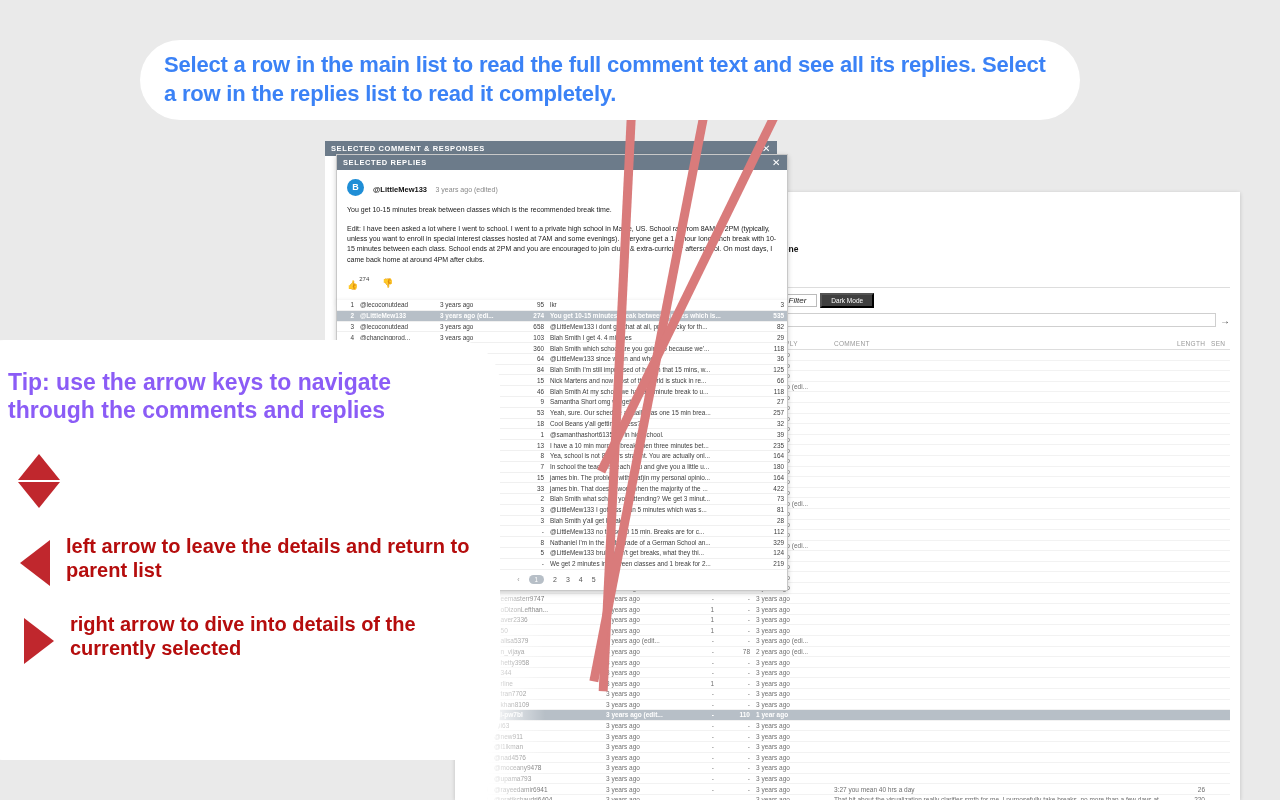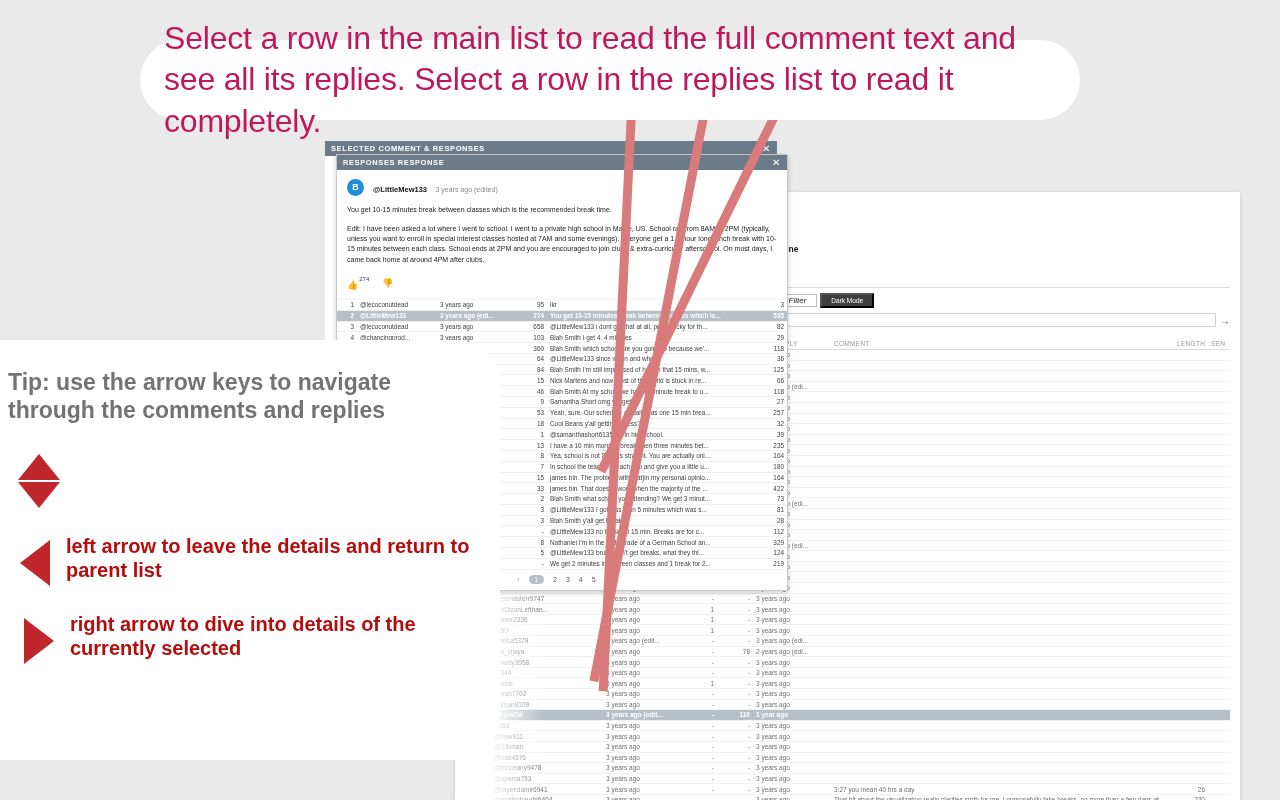--- a/index.html
+++ b/index.html
@@ -141,28 +141,28 @@
   .pn { cursor: pointer; }
   .pn.active { background: #b7bfc7; color: #fff; border-radius: 7px; padding: 1px 6px; font-size: 6.3px; }
   .pchev { color: #999; }
 
   
   #callout-top {
     position: absolute; left: 140px; top: 40px; width: 940px; height: 80px;
     background: #fff; border-radius: 40px; z-index: 30;
     display: flex; align-items: center; padding: 0 24px;
   }
-  #callout-top p { color: #be185d; font-weight: normal; font-size: 32px; line-height: 1.3;
+  #callout-top p { color: #3b82f6; font-weight: bold; font-size: 22px; line-height: 1.3;
                    font-stretch: condensed; letter-spacing: -.2px; }
 
   #callout-left {
     position: absolute; left: -40px; top: 340px; width: 540px; height: 420px;
     background: #fff; border-radius: 44px; z-index: 30; padding: 28px 30px 0 48px;
   }
-  #callout-left h2 { color: #737373; font-weight: bold; font-size: 23px; line-height: 1.22;
+  #callout-left h2 { color: #8b5cf6; font-weight: bold; font-size: 23px; line-height: 1.22;
                      font-stretch: condensed; }
   .tip-row { display: flex; align-items: flex-start; gap: 16px; margin-top: 26px; padding-left: 10px;}
   .tip-row p { color: #b50d0d; font-weight: bold; font-size: 20px; line-height: 1.2; font-stretch: condensed; }
   .arrows-ud { display: flex; flex-direction: column; gap: 2px; padding-top: 4px; }
   .tri { width: 0; height: 0; }
   .tri-up { border-left: 21px solid transparent; border-right: 21px solid transparent; border-bottom: 26px solid #c0272d; }
   .tri-dn { border-left: 21px solid transparent; border-right: 21px solid transparent; border-top: 26px solid #c0272d; }
   .tri-rt { border-top: 23px solid transparent; border-bottom: 23px solid transparent; border-left: 30px solid #c0272d; margin-top: 6px; margin-left: 6px;}
   .tri-lf { border-top: 23px solid transparent; border-bottom: 23px solid transparent; border-right: 30px solid #c0272d; margin-top: 6px; margin-left: 2px;}
 
@@ -741,21 +741,21 @@
   <div id="panel-outer">
     <div class="panel-bar">
       <span>SELECTED COMMENT &amp; RESPONSES</span>
       <span class="x">✕</span>
     </div>
     <div style="height:255px;"></div>
   </div>
 
   <div id="panel-inner">
     <div class="panel-bar">
-      <span>RESPONSES RESPONSE</span>
+      <span>SELECTED REPLIES</span>
       <span class="x">✕</span>
     </div>
     <div class="resp-body">
       <div class="resp-head">
         <div class="av-b">B</div>
         <div>
           <span class="resp-user">@LittleMew133</span>
           <span class="resp-time">3 years ago (edited)</span>
         </div>
       </div>

